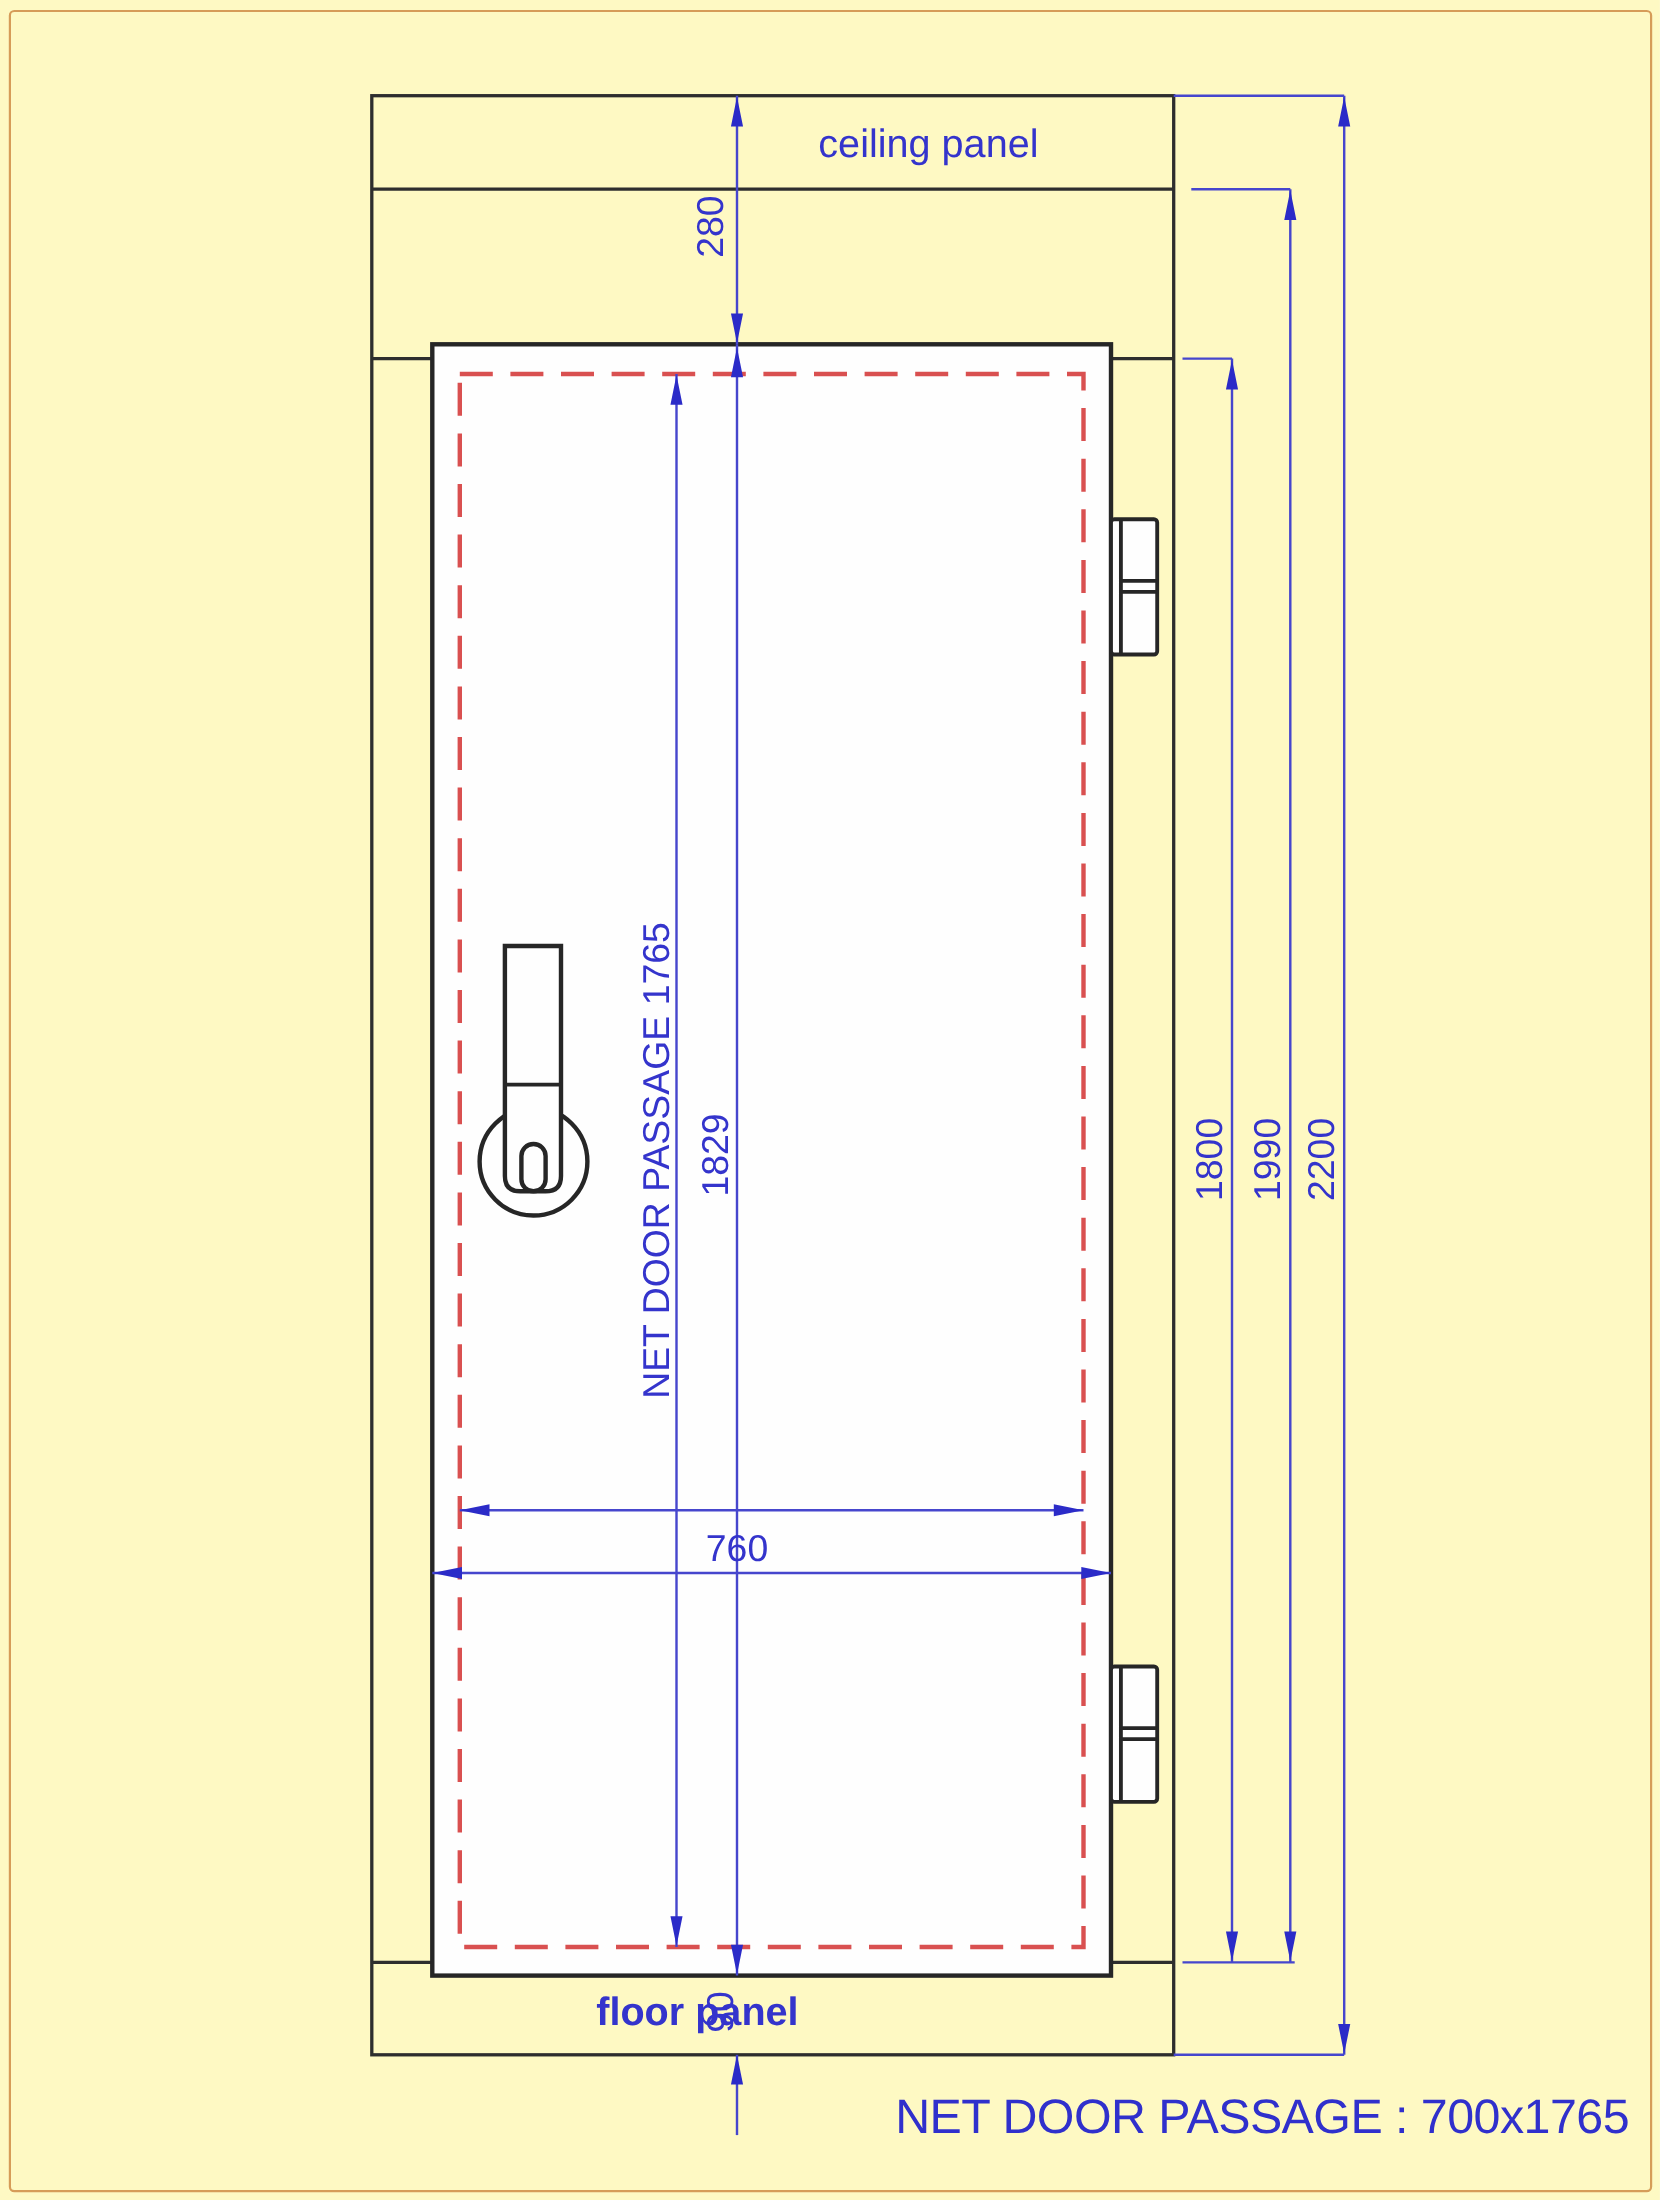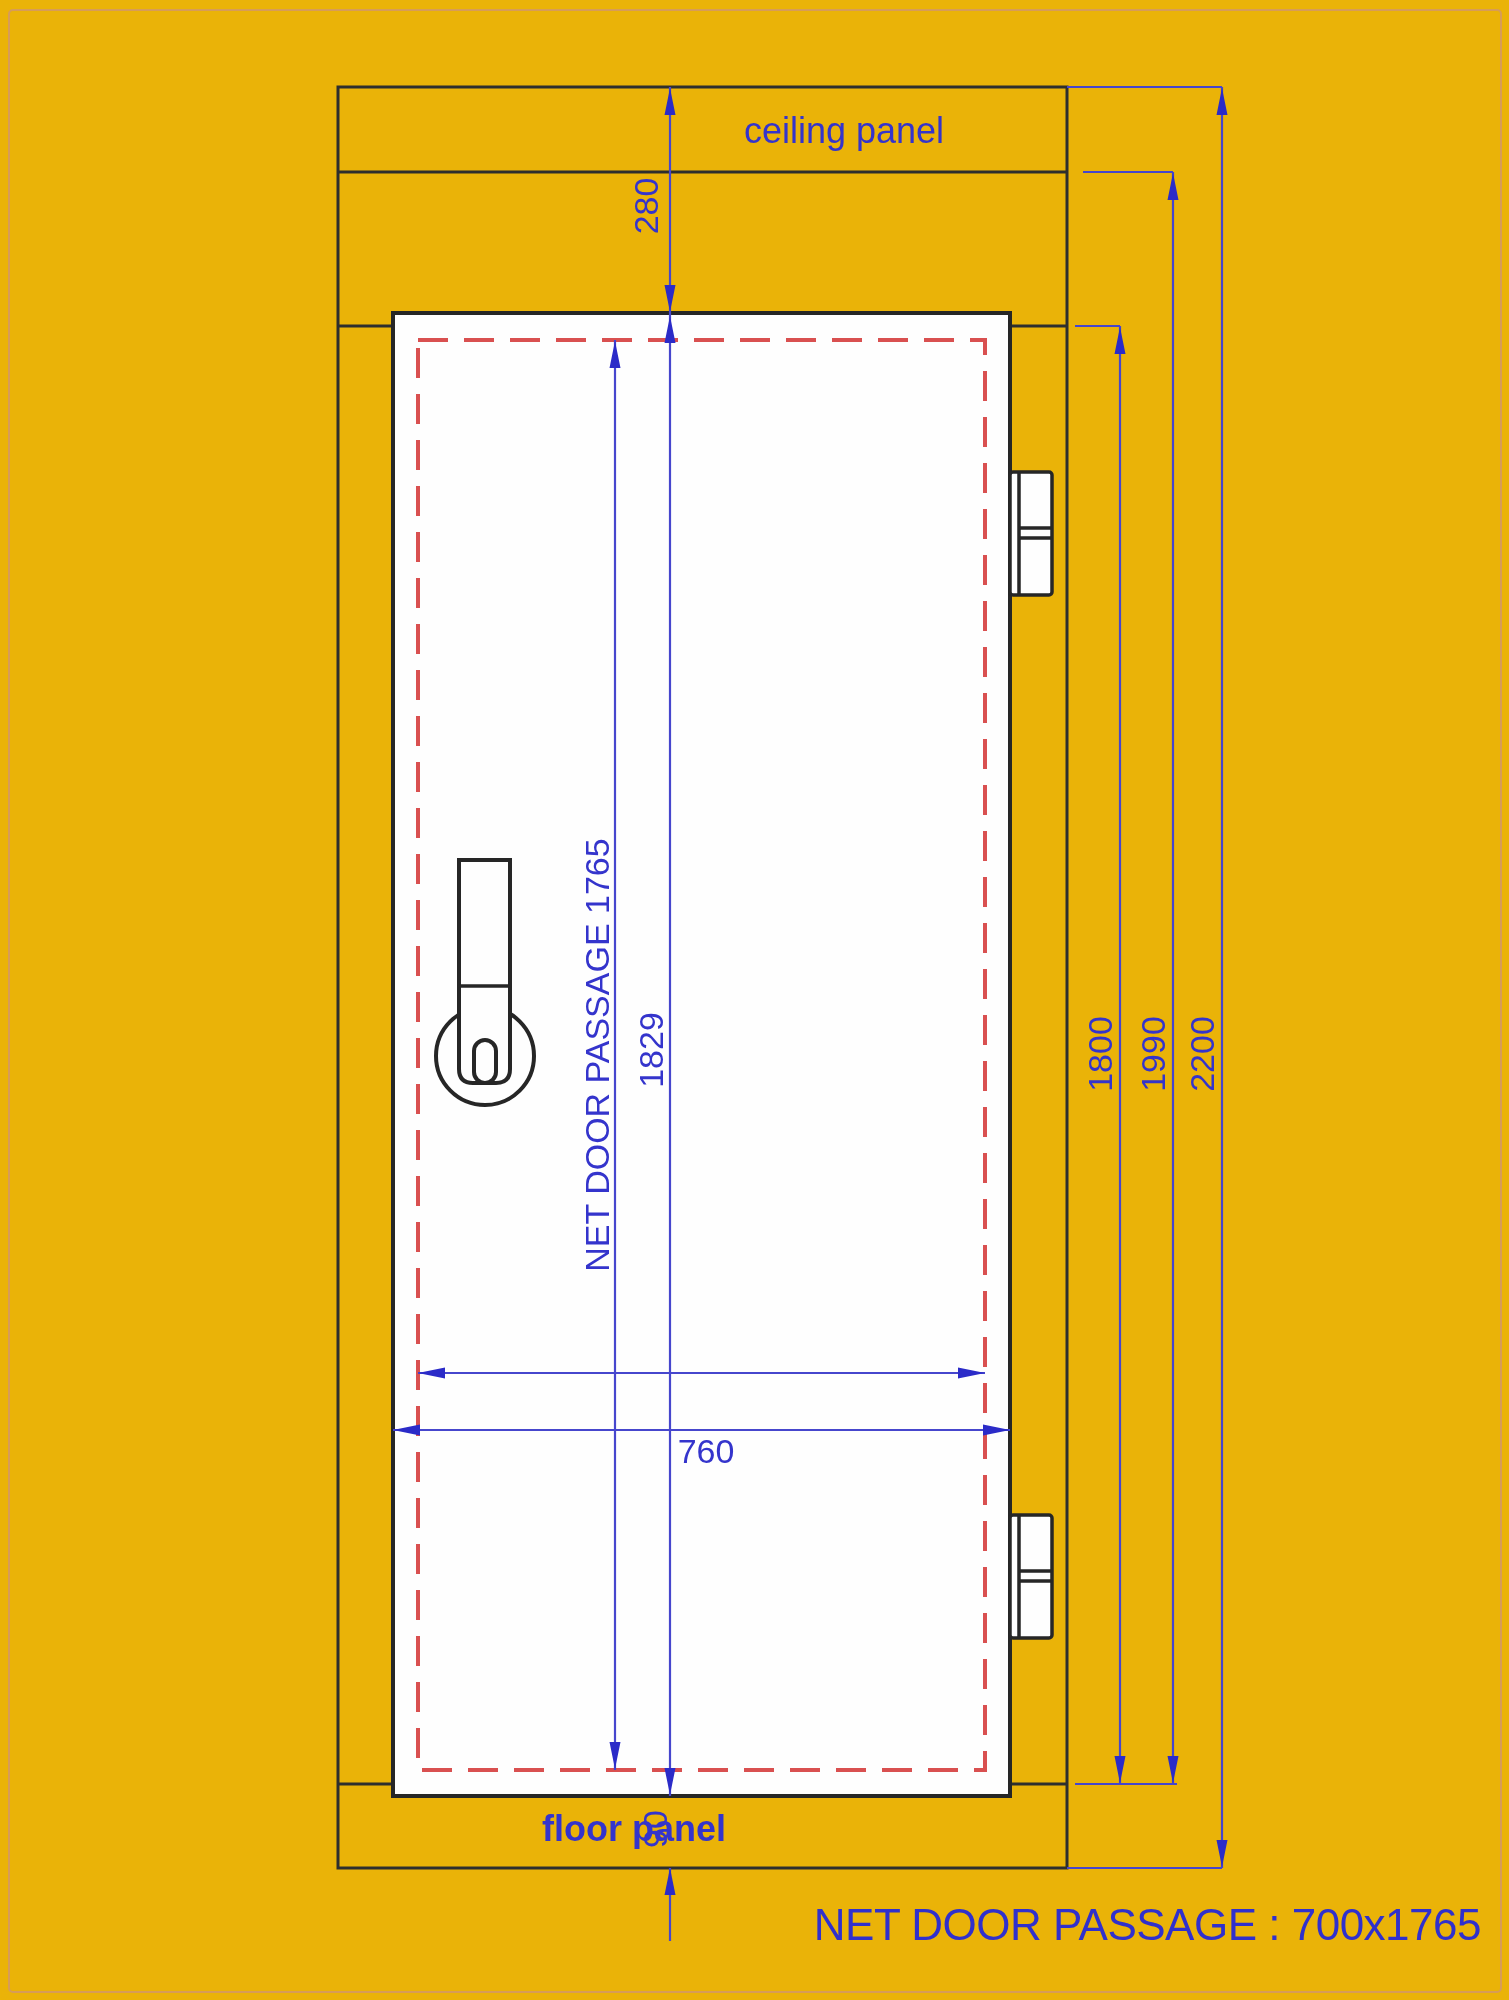--- a/index.html
+++ b/index.html
@@ -1,17 +1,17 @@
 <!DOCTYPE html>
 <html><head>
 <meta charset="utf-8">
 <style>
   html,body{margin:0;padding:0;background:#ffffff;}
   .sheet{
-    position:relative;width:1509px;height:2000px;background:#eab308;
+    position:relative;width:1509px;height:2000px;background:#fef9c3;
     overflow:hidden;font-family:"Liberation Sans",sans-serif;
   }
   .sheet-border{
     position:absolute;left:8px;top:9px;right:7px;bottom:7px;
     border:2px solid #d69c58;border-radius:5px;pointer-events:none;
   }
   svg{position:absolute;left:0;top:0;}
   .lbl{
     position:absolute;color:#3434cc;white-space:nowrap;
     transform:translate(-50%,-50%);font-size:34px;line-height:1;
@@ -89,19 +89,19 @@
   <div class="lbl big" style="left:634px;top:1829px;font-weight:bold;">floor panel</div>
 
   <div class="lbl rot" style="left:646px;top:206px;">280</div>
   <div class="lbl rot" style="left:597px;top:1055px;">NET DOOR PASSAGE 1765</div>
   <div class="lbl rot" style="left:651px;top:1050px;">1829</div>
   <div class="lbl rot" style="left:655px;top:1829px;">90</div>
   <div class="lbl rot" style="left:1100px;top:1054px;">1800</div>
   <div class="lbl rot" style="left:1153px;top:1054px;">1990</div>
   <div class="lbl rot" style="left:1202px;top:1054px;">2200</div>
 
-  <div class="lbl" style="left:706px;top:1408px;margin-top:43px;">760</div>
+  <div class="lbl" style="left:670px;top:1408px;">760</div>
 
   <div class="summary">
     <div>NET DOOR PASSAGE : 700x1765</div>
   </div>
 
 </div>
 
 </body></html>

